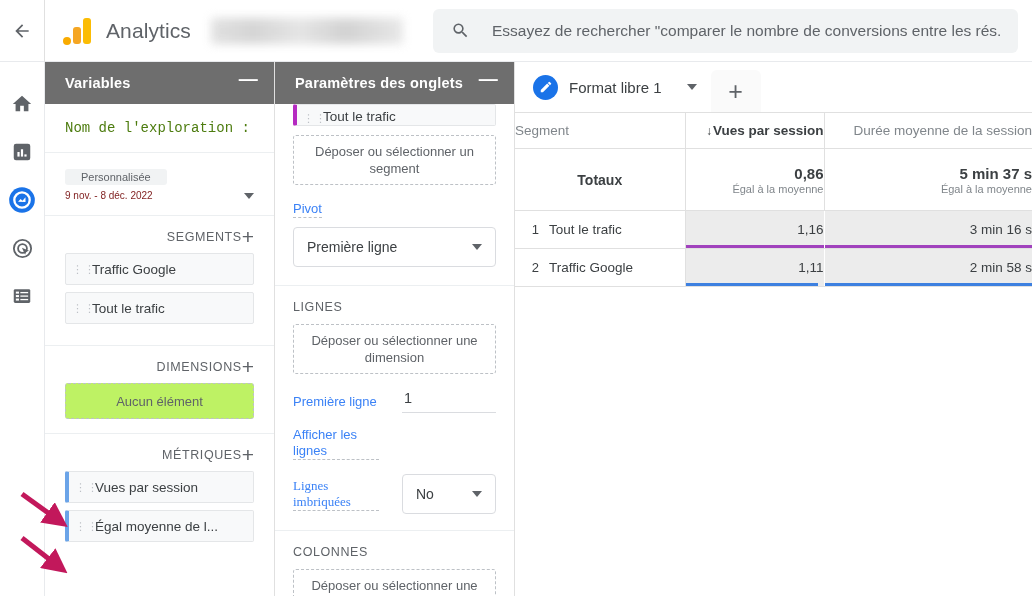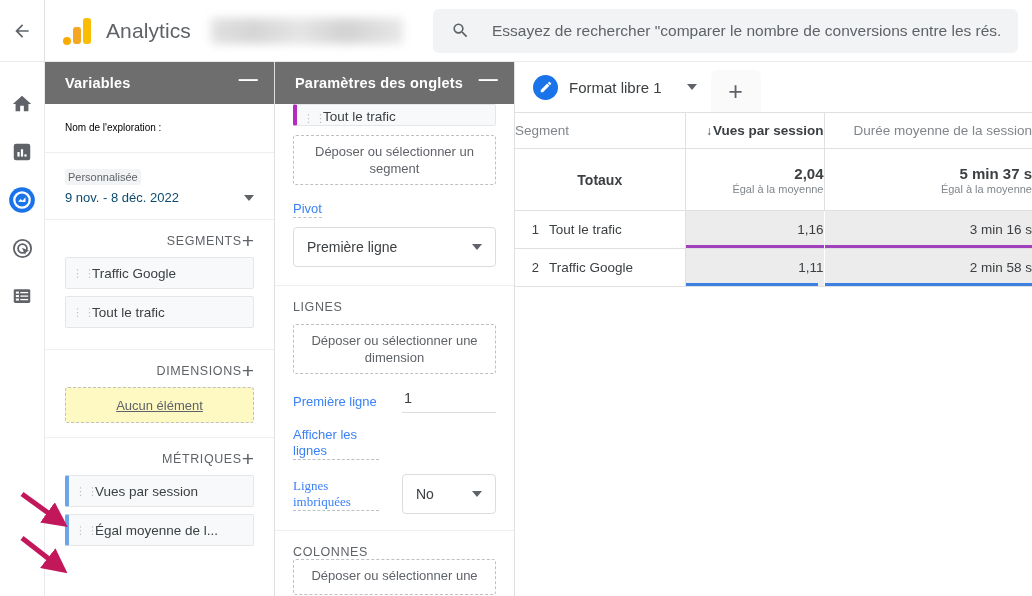--- a/index.html
+++ b/index.html
@@ -74,29 +74,29 @@
     position: absolute; top: 62px; left: 45px; width: 230px; height: 534px;
     background: #fff; border-right: 1px solid #e0e0e0; overflow: hidden;
   }
   .tabsettings {
     position: absolute; top: 62px; left: 275px; width: 240px; height: 534px;
     background: #fff; border-right: 1px solid #e0e0e0; overflow: hidden;
   }
 
   .sec { padding: 14px 20px 14px 20px; border-bottom: 1px solid #eceff1; }
   .sec-noborder { border-bottom: none; }
-  .explo-label { font-size: 10px; color: #000000; line-height: 20px; }
+  .explo-label { font-size: 14px; color: #4d7c0f; line-height: 20px; font-family: Liberation Mono, monospace; }
   .explo-name { font-size: 14.5px; color: #3c4043; line-height: 21px; }
 
   .chip-custom {
     display: inline-block; background: #f1f3f4; color: #5f6368;
-    font-size: 11px; padding: 2px 3px; border-radius: 3px; margin-bottom: 5px;
+    font-size: 11px; padding: 2px 16px; border-radius: 3px; margin-bottom: 5px;
   }
   .date-row { display: flex; align-items: center; justify-content: space-between; }
-  .date-text { font-size: 13px; color: #0c4a6e; }
+  .date-text { font-size: 10px; color: #7f1d1d; }
   .caret { width: 0; height: 0; border-left: 5px solid transparent;
            border-right: 5px solid transparent; border-top: 6px solid #5f6368; cursor:pointer;}
 
   .sec-head {
     display: flex; align-items: center; justify-content: flex-end;
     margin-bottom: 9px;
   }
   .sec-title { font-size: 12.5px; color: #5f6368; letter-spacing: .6px; }
   .plus { font-size: 21px; color: #5f6368; line-height: 14px; cursor: pointer; font-weight: 300;}
 
@@ -111,21 +111,21 @@
   .grip i { display:block; font-style:normal; }
   .item-label { font-size: 13.5px; color: #3c4043; margin-left: 6px;
                 white-space: nowrap; overflow: hidden; }
 
   .dashed-box {
     border: 1px dashed #bdc1c6; border-radius: 3px; min-height: 36px;
     display: flex; align-items: center; justify-content: center;
     font-size: 13px; color: #5f6368; text-align: center; padding: 7px 10px;
     line-height: 17px; cursor: pointer; background: #fff;
   }
-  .dashed-box.filled { background: #fef9c3; border-style: dashed; text-decoration: underline; }
+  .dashed-box.filled { background: #bef264; border-style: dashed; }
 
   
   .ts-body { position: relative; }
   .partial-chip {
     margin: 0 18px; height: 22px; overflow: hidden; position: relative;
     background: #f8f9fa; border: 1px solid #e4e6e8; border-left: 4px solid #b52ac1;
     border-radius: 2px; display: flex; align-items: flex-end; padding-left: 6px;
   }
   .partial-chip .item-label { margin-bottom: 1px; }
   .partial-chip .grip { margin-bottom: 2px; }
@@ -397,21 +397,21 @@
         <div class="row-inline" style="margin-top: 14px;">
           <span class="field-label" style="max-width:86px;font-family:Liberation Serif, serif;">Lignes imbriquées</span>
           <div class="select-box" style="width:94px;">
             <span>No</span>
             <span class="caret"></span>
           </div>
         </div>
       </div>
 
       <div style="padding: 14px 18px 0 18px;">
-        <div class="sec-title" style="">COLONNES</div>
+        <div class="sec-title" style="margin-bottom: 10px;">COLONNES</div>
         <div class="dashed-box" style="height:30px; overflow:hidden; align-items:flex-start;">Déposer ou sélectionner une</div>
       </div>
     </div>
   </div>
 
   <div class="canvas">
     <div class="tabbar">
       <div class="tab-active">
         <span class="tab-icon-circle">
           <svg width="14" height="14" viewBox="0 0 24 24">
@@ -436,21 +436,21 @@
           <th class="th-cell th-num sorted">
             <span class="sort-arrow">↓</span><span>Vues par session</span>
           </th>
           <th class="th-cell th-num">Durée moyenne de la session</th>
         </tr>
       </thead>
       <tbody>
         <tr>
           <td class="tot-label">Totaux</td>
           <td class="tot-num">
-            <span class="big">2,04</span>
+            <span class="big">0,86</span>
             <span class="sub">Égal à la moyenne</span>
           </td>
           <td class="tot-num">
             <span class="big">5 min 37 s</span>
             <span class="sub">Égal à la moyenne</span>
           </td>
         </tr>
 
         <tr>
           <td class="row-td row-name">

